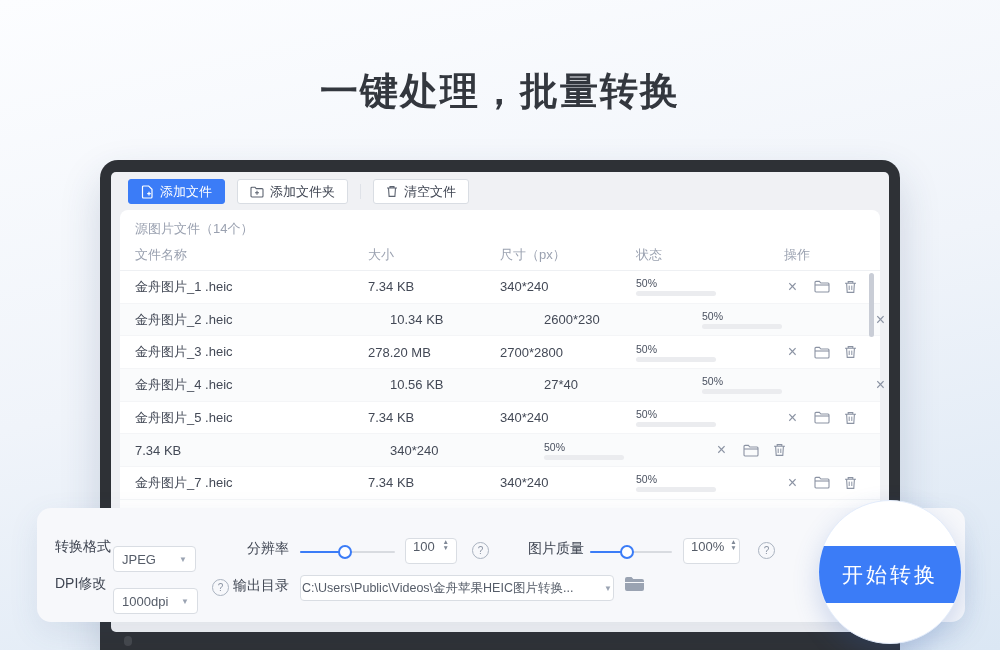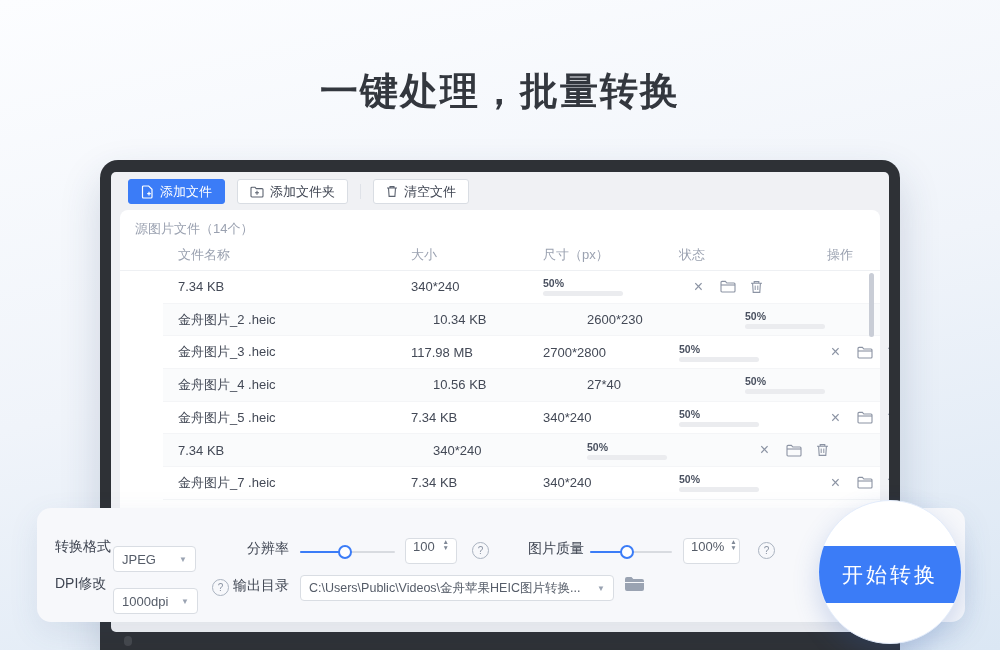--- a/index.html
+++ b/index.html
@@ -33,28 +33,28 @@
   .btn.primary { background:#3b7cf7; border-color:#3b7cf7; color:#fff; }
   .tb-divider { width:1px; height:15px; background:#dfe2e8; }
   
   .card {
     position:absolute; left:9px; top:38px; width:760px; height:300px;
     background:#fff; border-radius:8px 8px 0 0;
   }
   .card-caption { position:absolute; left:15px; top:10px; font-size:13px; color:#9aa1b0; }
   .thead, .row {
     display:grid; grid-template-columns:233px 132px 136px 137px 1fr;
-    align-items:center; padding-left:15px;margin-left:43px;
+    align-items:center; padding-left:15px;
   }
   .thead { position:absolute; top:34px; left:0; right:0; height:22px; font-size:13px; color:#9aa1b0; }
   .tbody { position:absolute; top:60px; left:0; right:0; border-top:1px solid #eef0f3; }
   .row { height:32.7px; font-size:13px; color:#434956; border-bottom:1px solid #f4f5f7; }
   .row.alt { background:#fafbfc;gap:22px; }
   .status-cell { display:flex; flex-direction:column; justify-content:center; }
-  .p-label { font-size:10.5px; color:#4a5160; margin-bottom:2px;font-weight:bold; }
+  .p-label { font-size:10.5px; color:#4a5160; margin-bottom:2px; }
   .p-track { width:80px; height:5px; background:#ebecef; border-radius:3px; overflow:hidden; }
   .p-fill { height:100%; background:#3b7cf7; border-radius:3px; }
   .actions-cell { display:flex; align-items:center; gap:12px; padding-left:11px; }
   .act { width:17px; height:17px; display:inline-flex; align-items:center; justify-content:center; color:#8b93a3; cursor:pointer; }
   .x-glyph { font-size:16px; line-height:1; color:#8b93a3; }
   .scroll-thumb { position:absolute; right:6px; top:63px; width:5px; height:64px; border-radius:3px; background:#c9cdd6; }
   
   .panel {
     position:absolute; left:37px; top:508px; width:928px; height:114px;
     background:#f7f8fb; border-radius:14px; box-shadow:0 10px 30px rgba(70,95,140,.10);
@@ -83,21 +83,21 @@
   .step-arrows { display:flex; flex-direction:column; line-height:0; margin-left:6px; cursor:pointer; }
   .step-arrows span { font-size:6.5px; color:#7f8896; line-height:6px; }
   .help {
     width:17px; height:17px; border-radius:50%; border:1.3px solid #aab3c0;
     display:inline-flex; align-items:center; justify-content:center;
     font-size:10px; color:#8b94a3; margin-left:8px; cursor:pointer;
   }
   .path-input {
     height:26px; background:#fff; border:1px solid #d9dde3; border-radius:4px;
     display:inline-flex; align-items:center; justify-content:space-between;
-    padding:0 8px; font-size:12.5px; color:#555c68; cursor:text;
+    padding:0 1px; font-size:12.5px; color:#555c68; cursor:text;
   }
   
   .start-circle {
     position:absolute; left:818px; top:500px; width:144px; height:144px;
     border-radius:50%; background:#fff; overflow:hidden;
     border:1px solid #e3ecfb; box-shadow:0 10px 26px rgba(60,100,180,.22);
   }
   .start-band {
     position:absolute; left:0; top:45px; width:100%; height:57px; background:#3b7cf7;
     display:flex; align-items:center; justify-content:center;
@@ -147,20 +147,21 @@
       <div class="card-caption">源图片文件（14个）</div>
       <div class="thead">
         <span>文件名称</span>
         <span>大小</span>
         <span>尺寸（px）</span>
         <span>状态</span>
         <span style="padding-left:11px">操作</span>
       </div>
       <div class="tbody">
   <div class="row">
+    <span>金舟图片_1 .heic</span>
     <span>7.34 KB</span>
     <span>340*240</span>
     <span class="status-cell">
       <span class="p-label">50%</span>
       <span class="p-track"><span class="p-fill" style="width: 50%;"></span></span>
     </span>
     <span class="actions-cell">
       <span class="act">
                 <span class="x-glyph">×</span>
               </span>
@@ -201,21 +202,21 @@
         <svg width="13" height="14" viewBox="0 0 13 14">
                   <path d="M1 3.2h11M4.2 3.2V1.6h4.6v1.6M2.6 3.2l.6 9.2h6.6l.6-9.2" fill="none" stroke="#8b93a3" stroke-width="1.1"></path>
                   <path d="M5.2 5.6v4.4M7.8 5.6v4.4" stroke="#8b93a3" stroke-width="1"></path>
                 </svg>
       </span>
     </span>
   </div>
 
   <div class="row">
     <span>金舟图片_3 .heic</span>
-    <span>117.98 MB</span>
+    <span>278.20 MB</span>
     <span>2700*2800</span>
     <span class="status-cell">
       <span class="p-label">50%</span>
       <span class="p-track"><span class="p-fill" style="width: 50%;"></span></span>
     </span>
     <span class="actions-cell">
       <span class="act">
                 <span class="x-glyph">×</span>
               </span>
       <span class="act">

